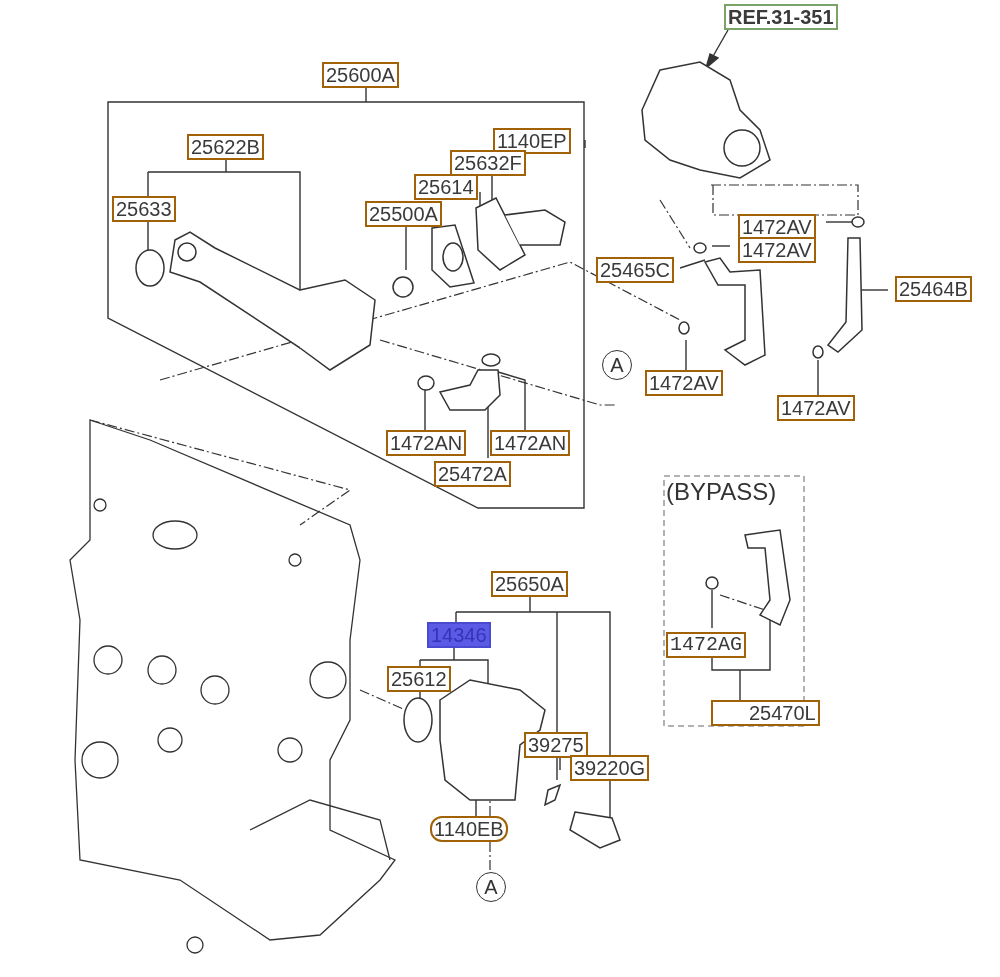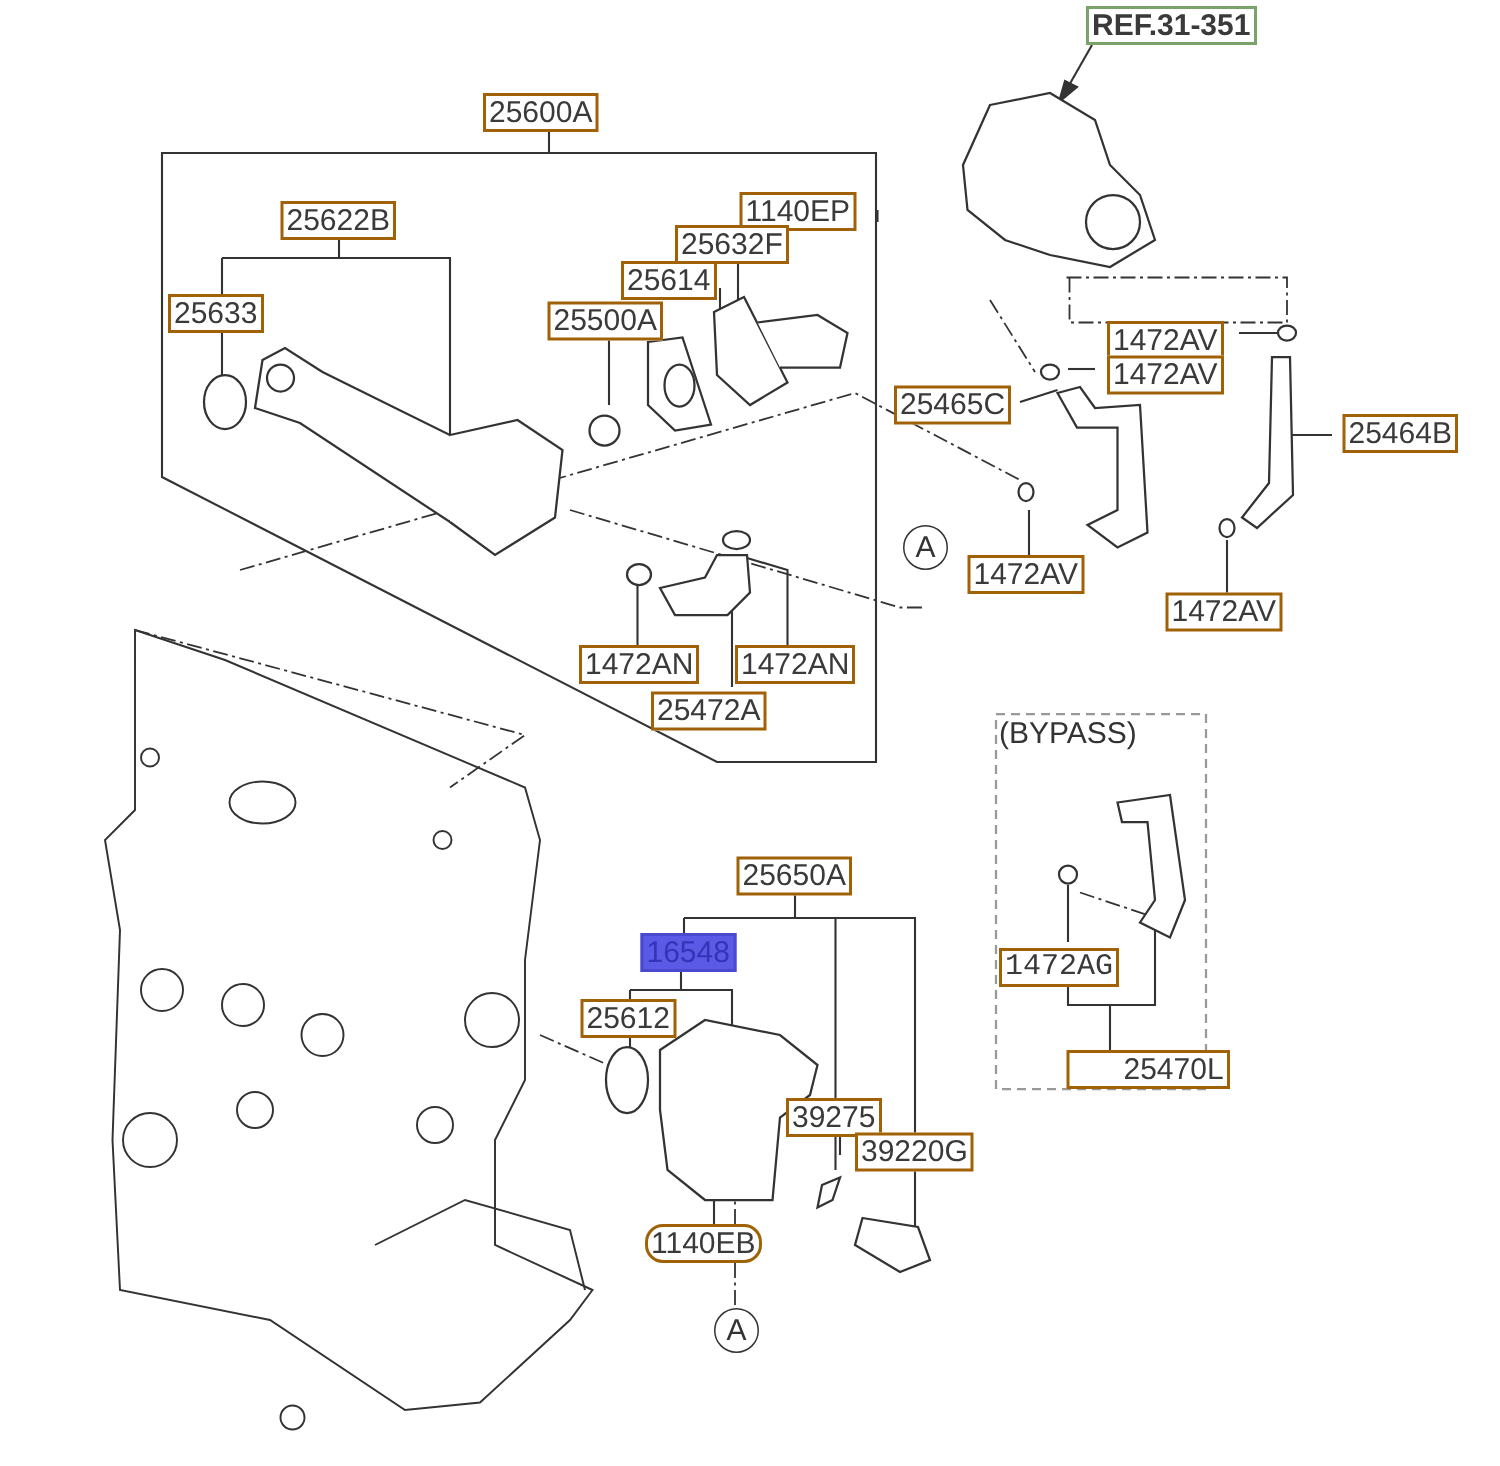--- a/index.html
+++ b/index.html
@@ -10,21 +10,21 @@
     border:2px solid #a16207; background:#ffffff; color:#3a3a3a;
     font-family:"Liberation Sans", sans-serif; font-size:20px; line-height:22px;
     padding:0 2px; white-space:nowrap; cursor:pointer;
   }
   .lbl.sel { background:#5a5ae6; border-color:#4a4ad0; color:#3434b8; }
   .lbl.ref { border-color:#7aa36a; color:#3a3a3a; font-weight:bold; background:#ffffff; }
   .circ {
     position:absolute; width:28px; height:28px; border:1.5px solid #333; border-radius:50%;
     font-family:"Liberation Sans", sans-serif; font-size:20px; line-height:28px; text-align:center; color:#333; background:#fff;
   }
-  .bypass-title { position:absolute; font-family:"Liberation Sans", sans-serif; font-size:20px; color:#333; }
+  .bypass-title { position:absolute; font-family:"Liberation Sans", sans-serif; font-size:24px; color:#333; }
 </style>
 </head>
 <body>
 
 <svg id="diagram" viewBox="0 0 1000 977" xmlns="http://www.w3.org/2000/svg">
   <g fill="none" stroke="#333" stroke-width="1.4">
 
     <path d="M108 102 H584 V508 H478 L108 318 Z"></path>
     <line x1="366" y1="85" x2="366" y2="102"></line>
 
@@ -141,21 +141,21 @@
 <div class="lbl" style="left:738px;top:214px;">1472AV</div>
 <div class="lbl" style="left:738px;top:237px;">1472AV</div>
 <div class="lbl" style="left:596px;top:257px;">25465C</div>
 <div class="lbl" style="left:895px;top:276px;">25464B</div>
 <div class="lbl" style="left:645px;top:370px;">1472AV</div>
 <div class="lbl" style="left:777px;top:395px;">1472AV</div>
 <div class="lbl" style="left:386px;top:430px;">1472AN</div>
 <div class="lbl" style="left:490px;top:430px;">1472AN</div>
 <div class="lbl" style="left:434px;top:461px;">25472A</div>
 <div class="lbl" style="left:491px;top:571px;">25650A</div>
-<div class="lbl sel" style="left:427px;top:622px;">16548</div>
+<div class="lbl sel" style="left:427px;top:622px;">14346</div>
 <div class="lbl" style="left:387px;top:666px;">25612</div>
 <div class="lbl" style="left:524px;top:732px;">39275</div>
 <div class="lbl" style="left:570px;top:755px;">39220G</div>
 <div class="lbl" style="left:430px;top:816px;border-radius:12px;">1140EB</div>
 <div class="lbl" style="left:666px;top:632px;font-family:Liberation Mono, monospace;">1472AG</div>
 <div class="lbl" style="left:711px;top:700px;padding-left:36px;">25470L</div>
 
 <div class="bypass-title" style="left:666px;top:478px;">(BYPASS)</div>
 
 <div class="circ" style="left:602px;top:350px;">A</div>

